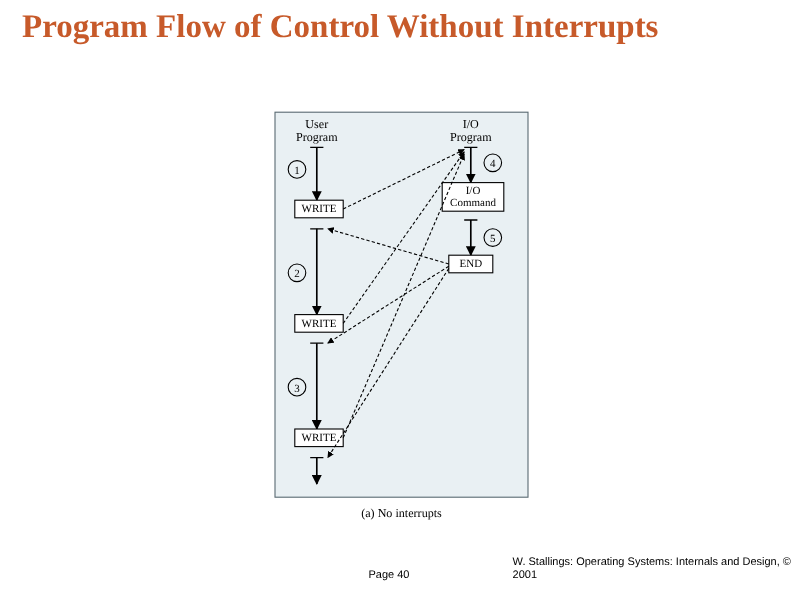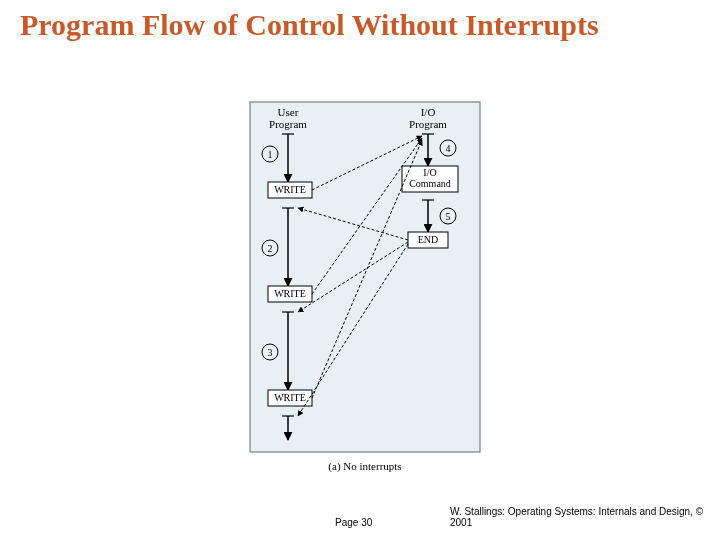--- a/index.html
+++ b/index.html
@@ -47,21 +47,21 @@
   .page-num {
     position: absolute;
     bottom: 12px;
     left: 335px;
     font-size: 10px;
     color: #000;
   }
   .credit {
     position: absolute;
     bottom: 12px;
-    left: 450px;
+    left: 466px;
     font-size: 10px;
     color: #000;
   }
 </style>
 </head>
 <body>
 
 <div class="slide">
 
   <div class="title">Program Flow of Control Without Interrupts</div>
@@ -139,16 +139,16 @@
 
       <line x1="64" y1="298" x2="174" y2="40" stroke="#000" stroke-width="1" stroke-dasharray="3,2" marker-end="url(#arr)"></line>
 
       <line x1="160" y1="144" x2="50" y2="316" stroke="#000" stroke-width="1" stroke-dasharray="3,2" marker-end="url(#arr)"></line>
 
       <text x="117" y="370" text-anchor="middle" class="caption">(a) No interrupts</text>
 
     </svg>
   </div>
 
-  <div class="page-num">Page 30</div>
+  <div class="page-num">Page 40</div>
   <div class="credit">W. Stallings: Operating Systems: Internals and Design, © 2001</div>
 
 </div>
 
 </body></html>

